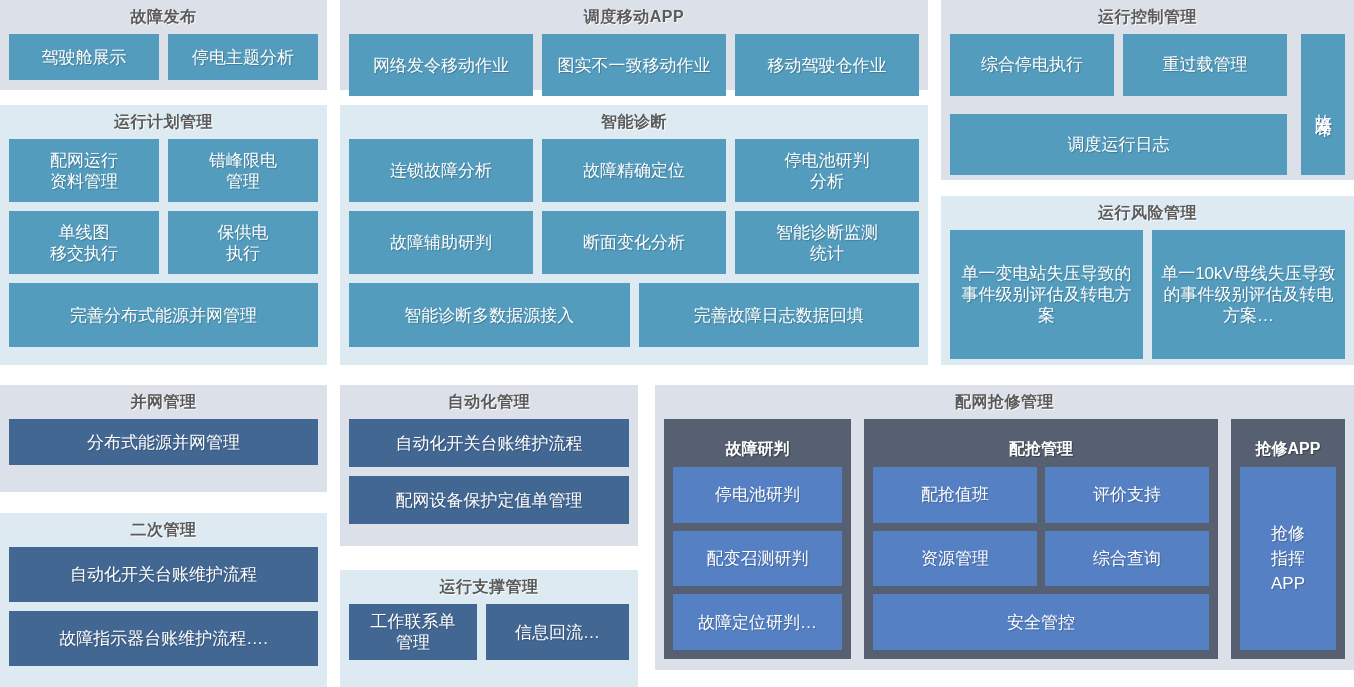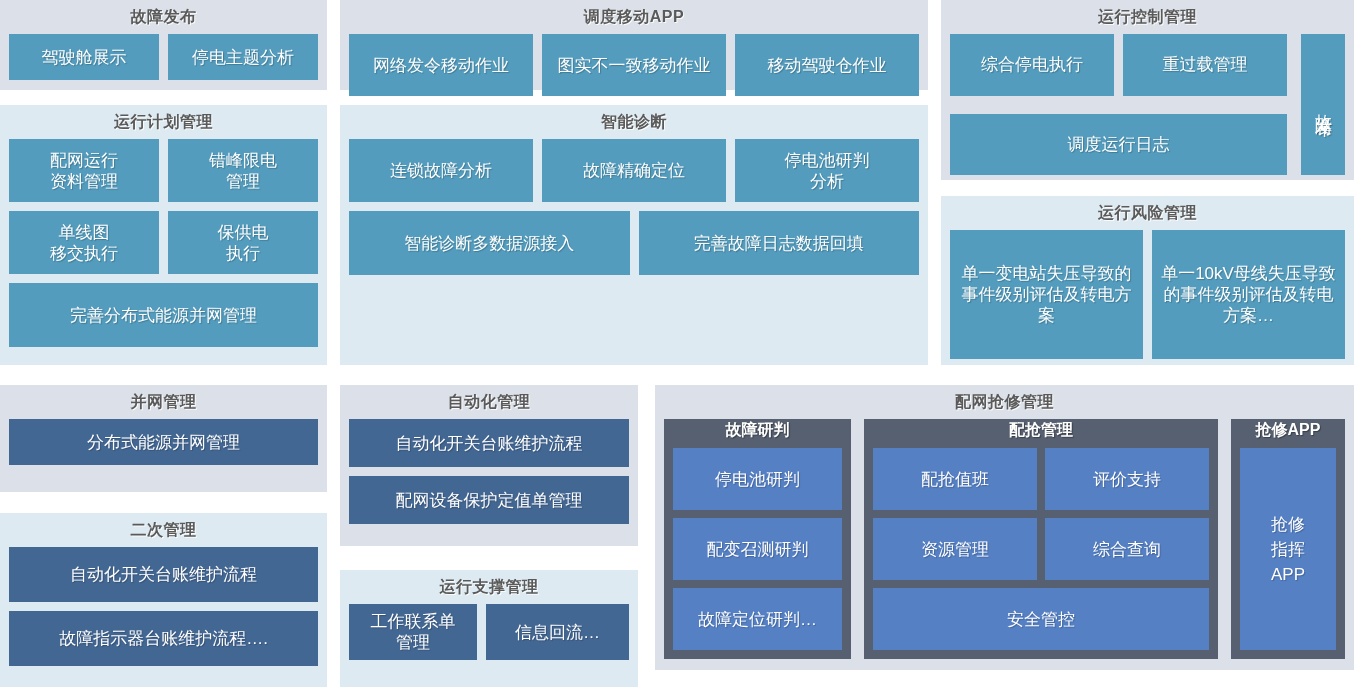--- a/index.html
+++ b/index.html
@@ -37,21 +37,21 @@
   .tile.navy{background:#436793;}
   .tile.royal{background:#5580c4;}
 
   .tile.vert{
     writing-mode:vertical-rl;text-orientation:upright;
     letter-spacing:2px;line-height:24px;
   }
 
   
   .group{
-    background:#576070;box-sizing:border-box;padding:0 9px 9px 9px;
+    background:#576070;box-sizing:border-box;padding:19px 9px 9px 9px;
     display:flex;flex-direction:column;
   }
   .group-title{
     text-align:center;font-weight:bold;color:#ffffff;font-size:16px;
     line-height:22px;margin-bottom:7px;white-space:nowrap;
     text-shadow:1px 1px 1px rgba(0,0,0,.35);
   }
   .group-body{display:flex;flex-direction:column;gap:8px;flex:1;}
   .group-body .row{margin-bottom:0;gap:8px;flex:1;}
 </style>
@@ -113,20 +113,26 @@
     </div>
   </div>
 
   <div class="panel lightblue" style="left:340px;top:105px;width:588px;height:260px;">
     <div class="panel-title">智能诊断</div>
     <div class="row" style="height:63px;">
       <div class="tile teal">连锁故障分析</div>
       <div class="tile teal">故障精确定位</div>
       <div class="tile teal" style="white-space:pre-line;">停电池研判
 分析</div>
+    </div>
+    <div class="row" style="height:63px;">
+      <div class="tile teal">故障辅助研判</div>
+      <div class="tile teal">断面变化分析</div>
+      <div class="tile teal" style="white-space:pre-line;">智能诊断监测
+统计</div>
     </div>
     <div class="row" style="height:64px;">
       <div class="tile teal">智能诊断多数据源接入</div>
       <div class="tile teal">完善故障日志数据回填</div>
     </div>
   </div>
 
   <div class="panel gray" style="left:340px;top:385px;width:298px;height:161px;">
     <div class="panel-title">自动化管理</div>
     <div class="row" style="height:48px;">

